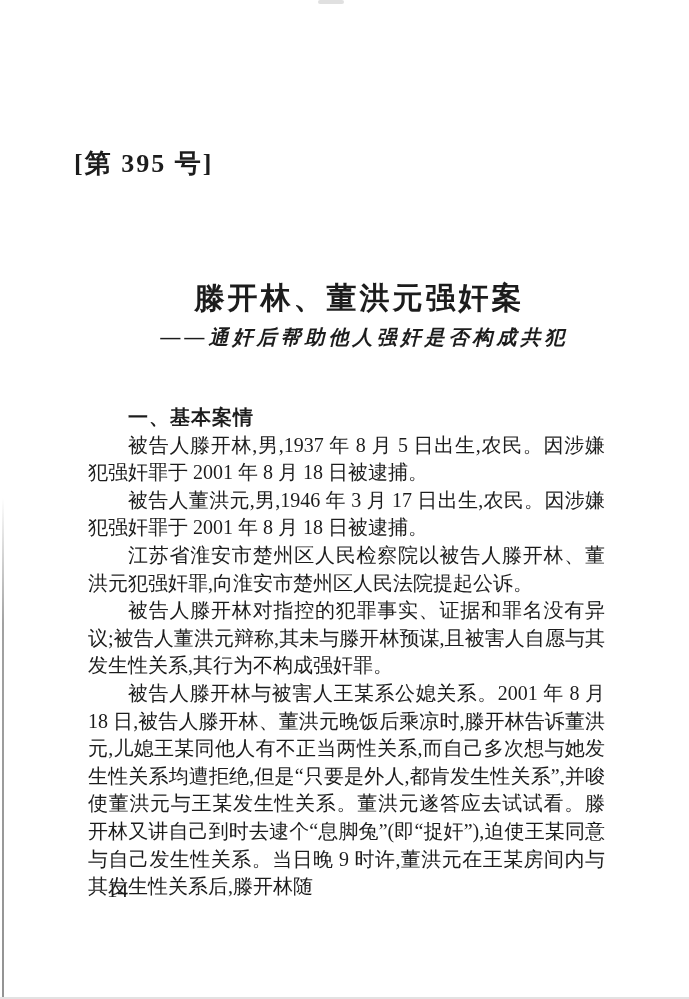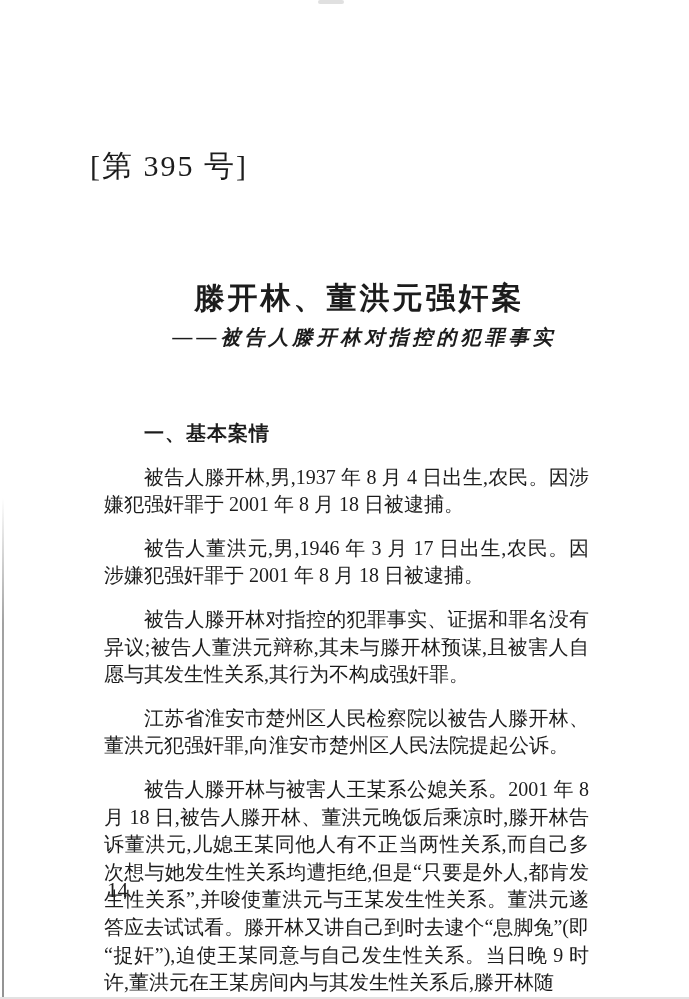--- a/index.html
+++ b/index.html
@@ -12,23 +12,23 @@
     width: 689px;
     height: 999px;
     background: #ffffff;
     color: #1c1c1c;
     font-family: "Liberation Serif", "DejaVu Serif", serif;
     overflow: hidden;
   }
   .case-number {
     position: absolute;
     top: 146px;
-    left: 90px;
-    font-size: 30px;
-    font-weight: 400;
+    left: 74px;
+    font-size: 26px;
+    font-weight: 700;
     letter-spacing: 2px;
     white-space: nowrap;
   }
   .title {
     position: absolute;
     top: 278px;
     left: 0;
     right: 16px;
     margin: 0;
     padding-left: 46px;
@@ -53,21 +53,21 @@
     position: absolute;
     top: 404px;
     left: 88px;
     width: 517px;
     font-size: 20px;
     line-height: 27.6px;
     text-align: justify;
     text-justify: inter-ideograph;
   }
   .body p {
-    margin: 16px;
+    margin: 0;
     text-indent: 2em;
   }
   .section-heading {
     font-family: "Liberation Sans", "DejaVu Sans", sans-serif;
     font-weight: 700;
     letter-spacing: 1px;
   }
   .page-number {
     position: absolute;
     top: 878px;
@@ -105,28 +105,28 @@
 </style>
 </head>
 <body>
 
 <div class="page">
 
   <div class="case-number">[第 395 号]</div>
 
   <h1 class="title">滕开林、董洪元强奸案</h1>
 
-  <div class="subtitle">——被告人滕开林对指控的犯罪事实</div>
+  <div class="subtitle">——通奸后帮助他人强奸是否构成共犯</div>
 
   <div class="body">
     <p class="section-heading">一、基本案情</p>
-    <p class="para">被告人滕开林,男,1937 年 8 月 4 日出生,农民。因涉嫌犯强奸罪于 2001 年 8 月 18 日被逮捕。</p>
+    <p class="para">被告人滕开林,男,1937 年 8 月 5 日出生,农民。因涉嫌犯强奸罪于 2001 年 8 月 18 日被逮捕。</p>
     <p class="para">被告人董洪元,男,1946 年 3 月 17 日出生,农民。因涉嫌犯强奸罪于 2001 年 8 月 18 日被逮捕。</p>
+    <p class="para">江苏省淮安市楚州区人民检察院以被告人滕开林、董洪元犯强奸罪,向淮安市楚州区人民法院提起公诉。</p>
     <p class="para">被告人滕开林对指控的犯罪事实、证据和罪名没有异议;被告人董洪元辩称,其未与滕开林预谋,且被害人自愿与其发生性关系,其行为不构成强奸罪。</p>
-    <p class="para">江苏省淮安市楚州区人民检察院以被告人滕开林、董洪元犯强奸罪,向淮安市楚州区人民法院提起公诉。</p>
     <p class="para">被告人滕开林与被害人王某系公媳关系。2001 年 8 月 18 日,被告人滕开林、董洪元晚饭后乘凉时,滕开林告诉董洪元,儿媳王某同他人有不正当两性关系,而自己多次想与她发生性关系均遭拒绝,但是“只要是外人,都肯发生性关系”,并唆使董洪元与王某发生性关系。董洪元遂答应去试试看。滕开林又讲自己到时去逮个“息脚兔”(即“捉奸”),迫使王某同意与自己发生性关系。当日晚 9 时许,董洪元在王某房间内与其发生性关系后,滕开林随</p>
   </div>
 
   <div class="page-number">14</div>
 
   <div class="artifact-left-edge"></div>
   <div class="artifact-bottom-edge"></div>
   <div class="artifact-top-smudge"></div>
 
 </div>

